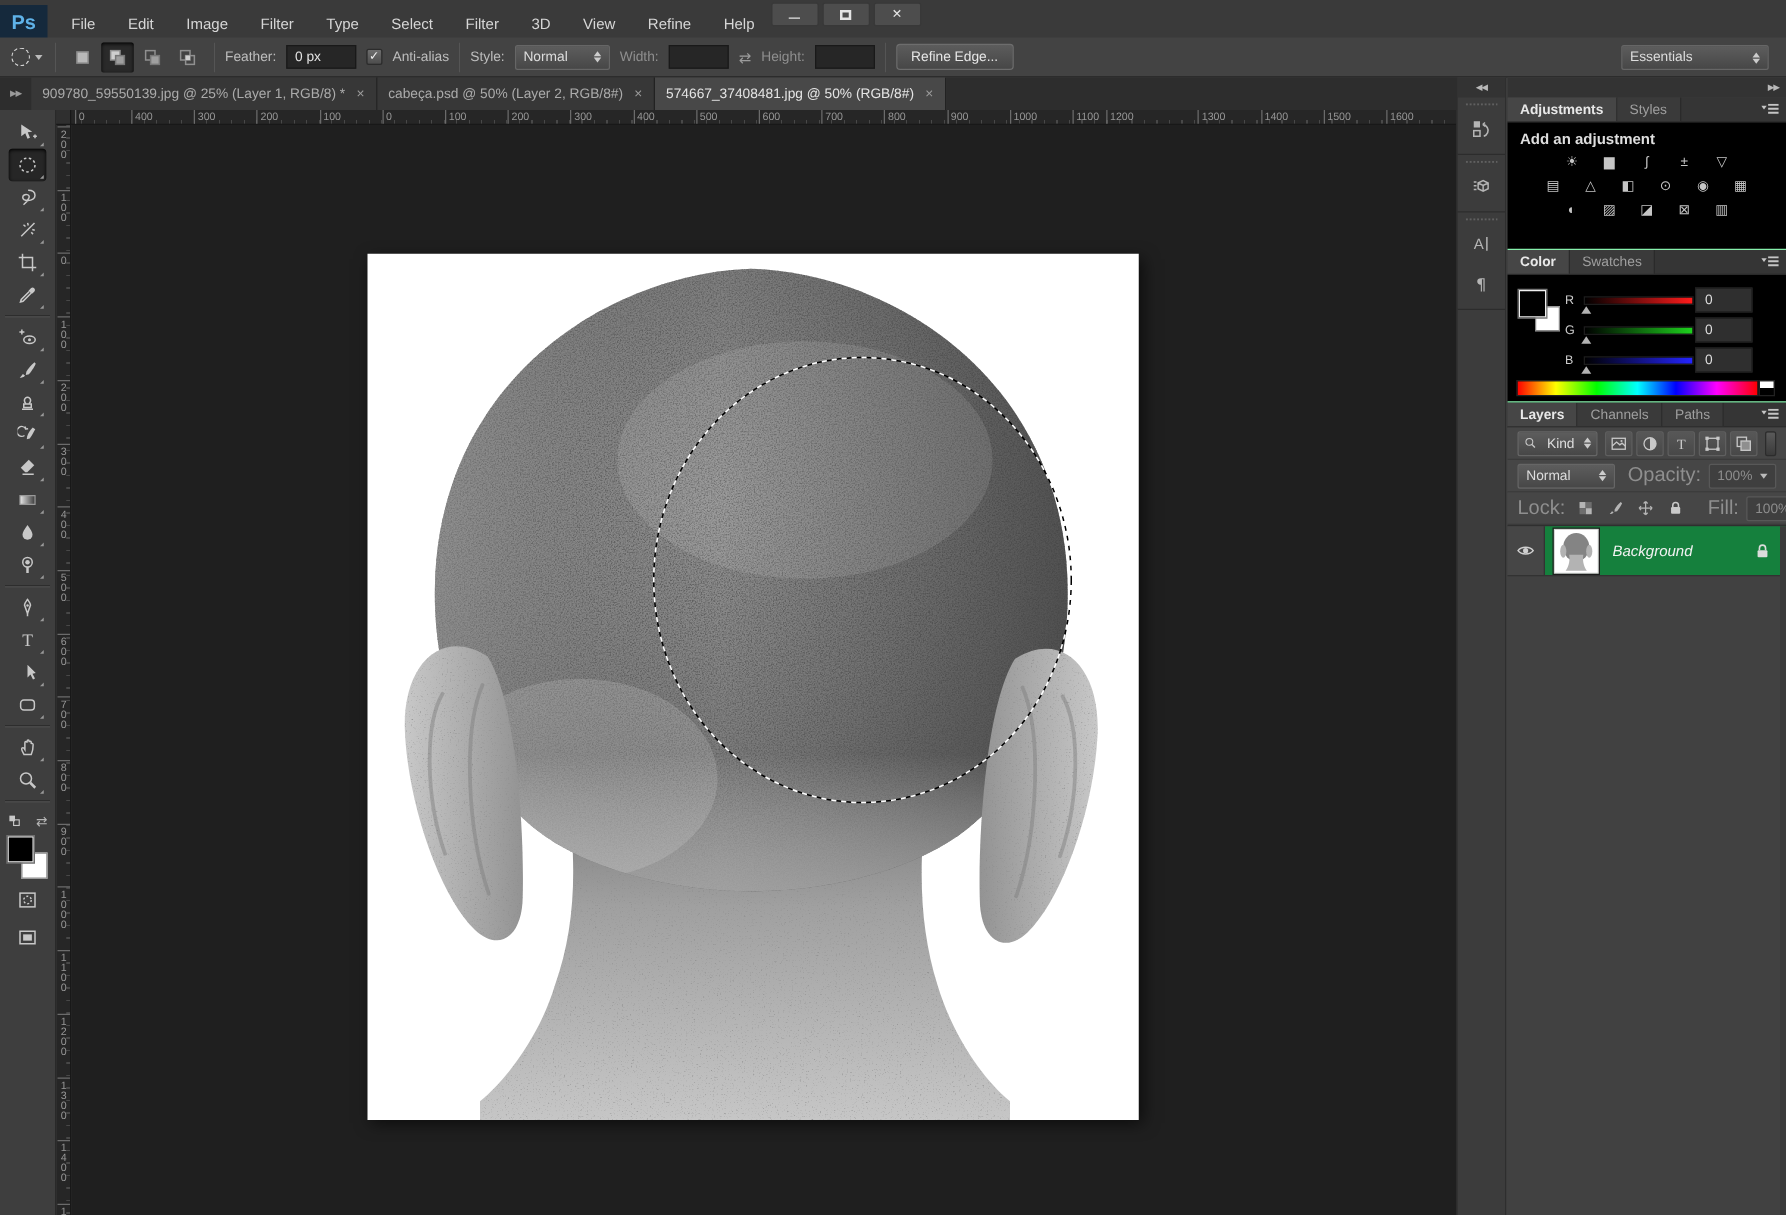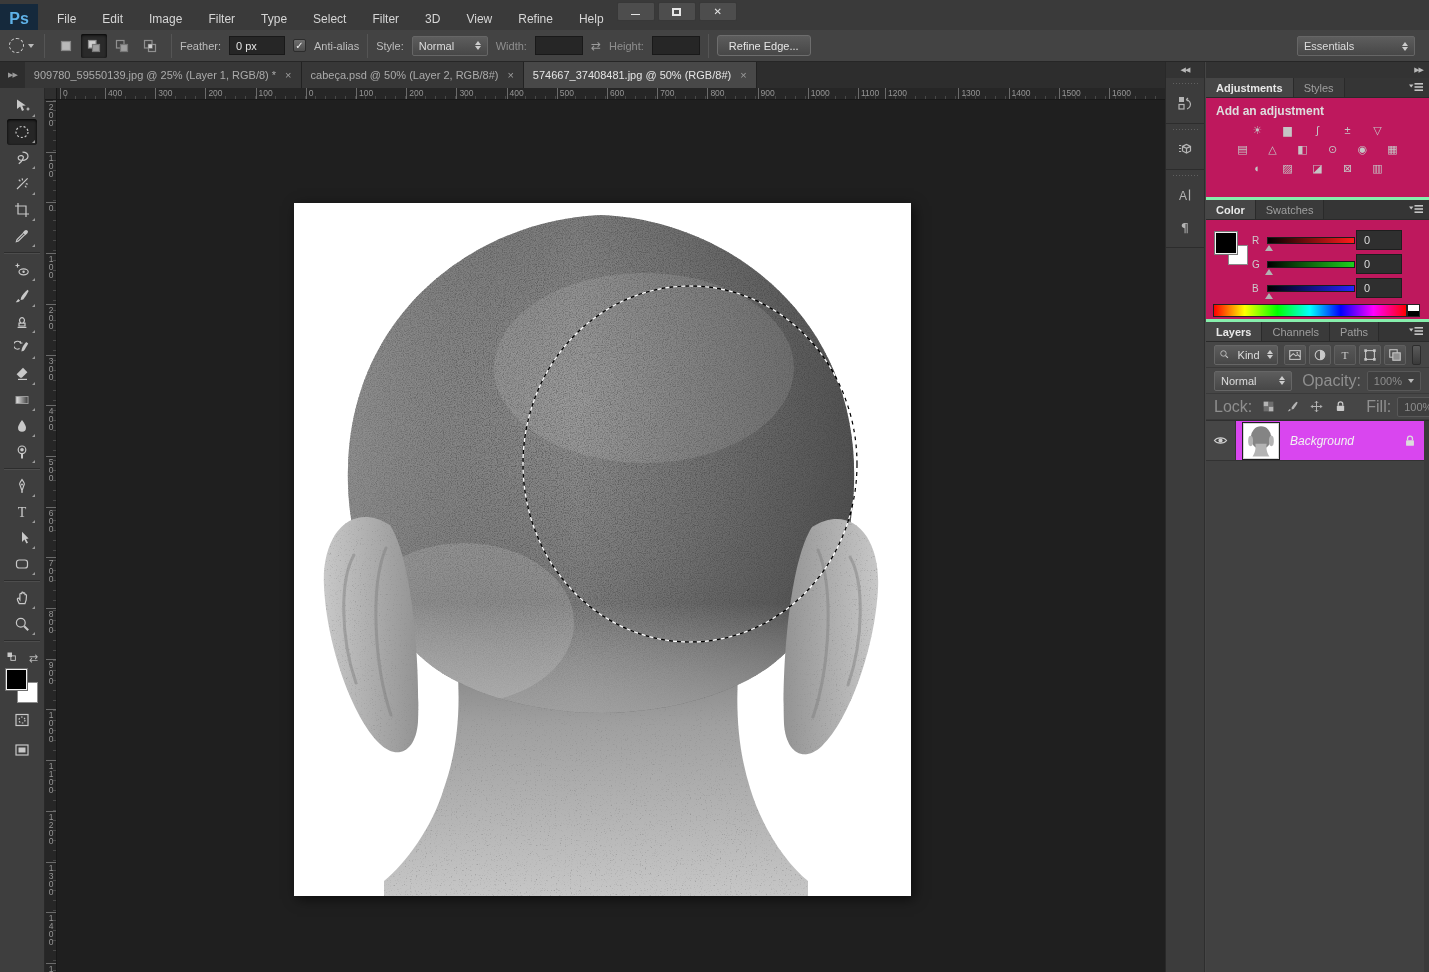--- a/index.html
+++ b/index.html
@@ -75,21 +75,21 @@
 .grip{height:3px;margin:3px 6px 2px;background-image:radial-gradient(#606060 0.8px,transparent 1px);background-size:3px 3px;background-repeat:repeat-x}
 .dock-btn{width:100%;height:32px;display:flex;align-items:center;justify-content:center;color:#b5b5b5;font-size:13px}
 
 
 #rightpanels{position:absolute;left:1206px;top:62px;width:223px;height:910px;background:#414141;display:flex;flex-direction:column}
 #rp-spacer{height:16px;background:#333;display:flex;justify-content:flex-end;align-items:center;padding-right:6px;color:#b8b8b8;font-size:7px;letter-spacing:-1px}
 .panel-tabs{height:20px;background:#353535;display:flex;align-items:stretch;border-bottom:1px solid #2a2a2a}
 .ptab{padding:0 10px;font-size:11px;color:#9f9f9f;display:flex;align-items:center;background:#3a3a3a;border-right:1px solid #2a2a2a}
 .ptab.active{background:#464646;color:#e8e8e8;font-weight:bold}
 .panel-menu{margin-left:auto;display:flex;align-items:center;padding-right:6px}
-.panel-body{background:#be185d;border-bottom:3px solid #86efac}
+.panel-body{background:#000000;border-bottom:1px solid #86efac}
 
 
 #adj-body{height:102px}
 #adj-heading{font-size:12px;font-weight:bold;color:#dedede;padding:6px 10px 1px}
 .adj-row{display:flex;justify-content:center;gap:8px;margin:4px 0}
 .adj-icon{width:22px;height:15px;display:flex;align-items:center;justify-content:center;color:#c5c5c5;font-size:11px;line-height:15px}
 
 
 #color-body{height:102px;position:relative}
 #color-fgbg{position:absolute;left:9px;top:12px;width:36px;height:36px}
@@ -107,21 +107,21 @@
 #layers-section{flex:1;display:flex;flex-direction:column}
 .lr-row{display:flex;align-items:center;gap:6px;padding:0 8px;height:26px;background:#464646}
 .lr-row.b{border-bottom:1px solid #3a3a3a}
 .icon-btn{width:22px;height:20px;display:flex;align-items:center;justify-content:center;background:linear-gradient(#575757,#484848);border:1px solid #5f5f5f;border-radius:2px}
 .flat-icon{width:20px;height:18px;display:flex;align-items:center;justify-content:center}
 .toggle-strip{width:9px;height:20px;margin-left:auto;background:linear-gradient(#5a5a5a,#3a3a3a);border:1px solid #2c2c2c;border-radius:2px}
 #layers-list{flex:1;background:#414141;border-top:1px solid #2f2f2f;position:relative}
 #layers-list:after{content:"";position:absolute;right:0;top:0;bottom:0;width:5px;background:#3a3a3a}
 .layer-row{height:40px;display:flex;align-items:stretch;border-bottom:1px solid #323232}
 .layer-gutter{width:30px;background:#464646;border-right:1px solid #333;display:flex;align-items:center;justify-content:center}
-.layer-main{flex:1;display:flex;align-items:center;background:#d946ef;padding-right:12px}
+.layer-main{flex:1;display:flex;align-items:center;background:#15803d;padding-right:12px}
 .layer-thumb{width:36px;height:36px;margin:0 11px 0 7px;border:1px solid #d6d6d6;outline:1px solid #1e1e1e;background:#fff;flex:0 0 auto}
 .layer-thumb svg{display:block}
 .layer-name{font-size:12px;font-style:italic;color:#f2f2f2;flex:1}
 svg.ico{display:block}
 </style>
 </head>
 <body>
 
 <div id="app">
 

